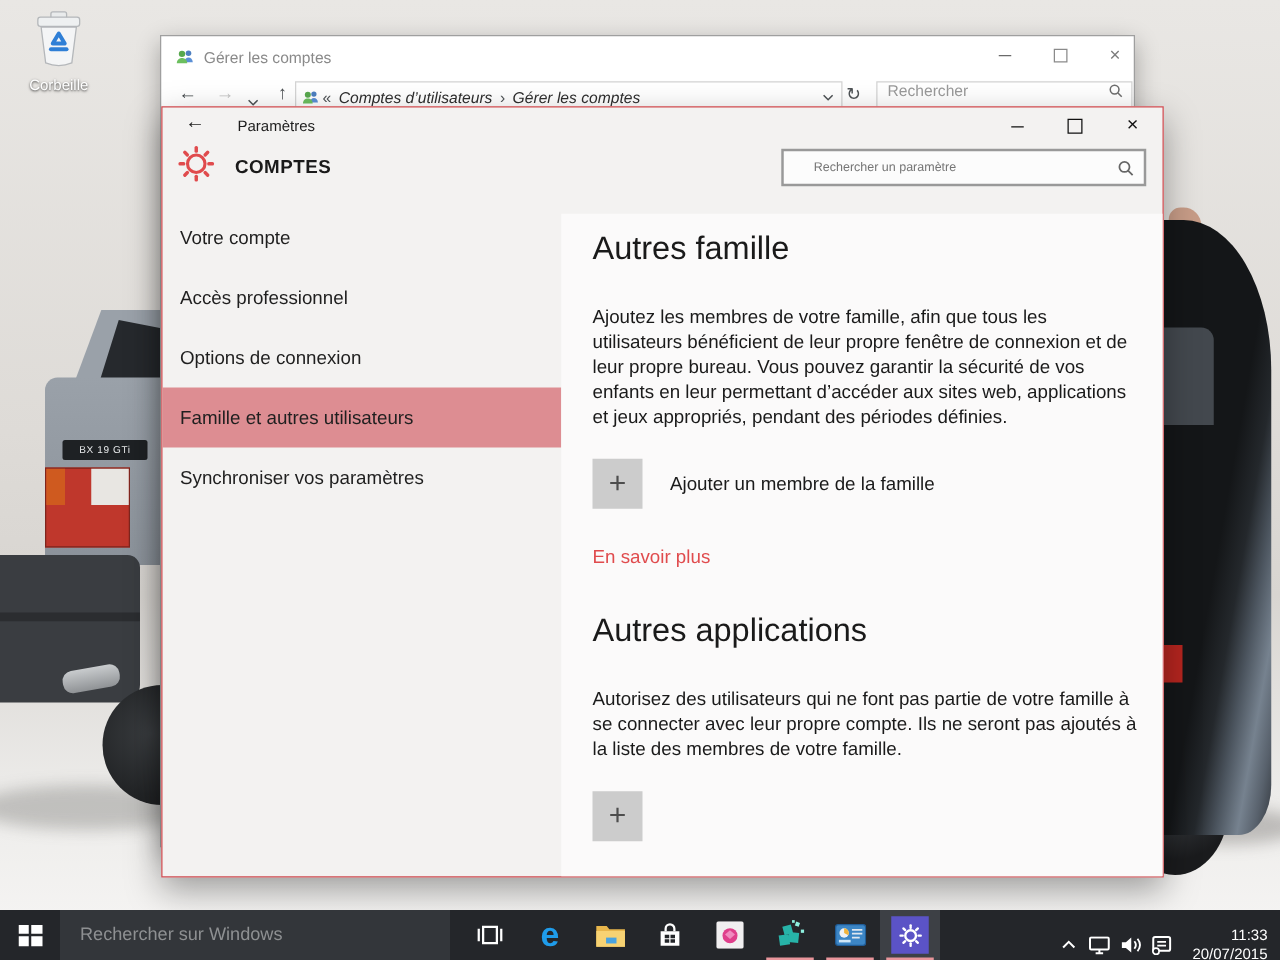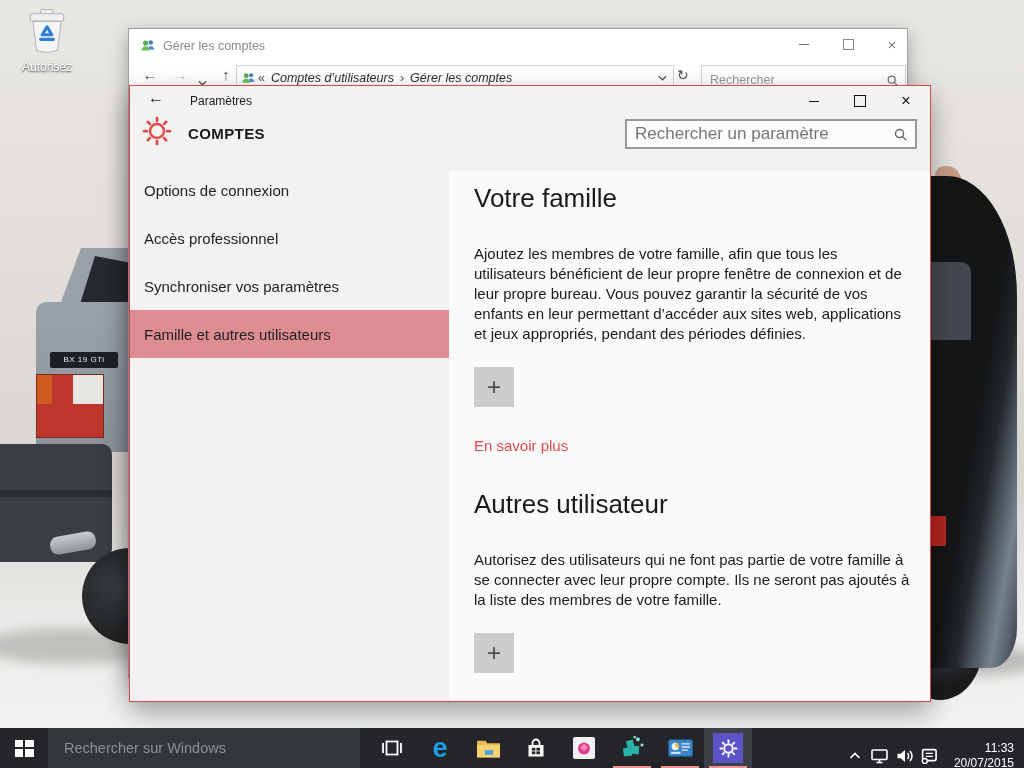--- a/index.html
+++ b/index.html
@@ -60,21 +60,21 @@
   .explorer .toolbar{position:relative;height:30px;}
   .navglyph{position:absolute;top:3px;font-size:15px;color:#4f5356;width:22px;text-align:center;}
   .addr-box{position:absolute;left:107px;top:2px;width:436px;height:23px;border:1px solid #d4d4d4;background:#fff;
      display:flex;align-items:center;font-size:12.5px;color:#2f2f2f;}
   .addr-box .crumb{padding:0 4px;white-space:nowrap;font-style:italic;}
   .addr-box .sep{color:#4f5356;padding:0 2px;}
   .addr-box .ppl{margin-left:4px;display:flex;}
   .addr-dd{margin-left:auto;margin-right:6px;color:#4f5356;display:flex;}
   .refresh-btn{position:absolute;left:548px;top:4px;font-size:14px;color:#4f5356;}
   .exp-search{position:absolute;left:572px;top:2px;width:205px;height:23px;border:1px solid #d4d4d4;background:#fff;
-     box-sizing:border-box;display:flex;align-items:flex-end;}
+     box-sizing:border-box;display:flex;align-items:flex-start;}
   .exp-search input{border:0;outline:0;flex:1;font-size:12.5px;color:#333;padding:0 0 0 8px;background:transparent;
      font-family:"Liberation Sans",sans-serif;}
   .exp-search input::placeholder{color:#9a9a9a;}
   .exp-search .mag{color:#6d6d6d;margin-right:6px;display:flex;}
 
   
   .settings{position:absolute;left:129px;top:85px;width:802px;height:617px;z-index:3;background:#f3f2f1;
      border:1px solid #cf4a4f;box-sizing:border-box;box-shadow:0 10px 26px rgba(0,0,0,.35);}
   .settings .titlebar{position:relative;height:30px;}
   .settings .back{position:absolute;left:14px;top:3px;font-size:16px;color:#1c1c1c;width:24px;text-align:center;}
@@ -83,22 +83,22 @@
   .settings .btn-max{left:713px;}
   .settings .btn-close{left:759px;}
   .settings .minline{border-top-color:#111;}
   .settings .maxbox{border-color:#111;width:10px;height:10px;}
   .settings .closex{font-size:16px;color:#111;}
   .settings .header{position:relative;height:55px;}
   .gear-red{position:absolute;left:12px;top:0px;color:#e04b4d;}
   .page-title{position:absolute;left:58px;top:9px;font-size:15px;font-weight:700;color:#1a1a1a;letter-spacing:.4px;}
   .set-search{position:absolute;left:495px;top:3px;width:292px;height:30px;border:2px solid #999;background:#fcfcfc;
      box-sizing:border-box;display:flex;align-items:center;}
-  .set-search input{border:0;outline:0;flex:1;font-size:17px;color:#3b82f6;padding:0 0 0 8px;background:transparent;
-     font-family:"Liberation Sans",sans-serif;}
+  .set-search input{border:0;outline:0;flex:1;font-size:10px;color:#3b82f6;padding:0 0 0 8px;background:transparent;
+     font-family:"Liberation Sans",sans-serif;margin-left:16px;}
   .set-search input::placeholder{color:#767676;}
   .set-search .mag{color:#666;margin-right:7px;display:flex;}
   .sidebar{position:absolute;left:0;top:80px;width:319px;height:535px;}
   .side-item{height:48px;display:flex;align-items:center;padding-left:14px;font-size:15px;color:#1f1f1f;cursor:default;}
   .side-item.selected{background:#dd8d92;}
   .content{position:absolute;left:319px;top:85px;width:481px;height:530px;background:#fbfafa;}
   .content-inner{position:absolute;left:25px;top:0;width:436px;}
   .h-big{font-size:26px;font-weight:300;color:#1a1a1a;}
   .h1{position:absolute;top:12px;}
   .para{position:absolute;font-size:15px;line-height:20px;color:#1a1a1a;width:436px;}
@@ -164,21 +164,21 @@
   <div class="recycle-bin">
     <span>
       <svg width="42" height="46" viewBox="0 0 40 44">
         <rect x="14" y="1.5" width="12" height="6" rx="1.5" fill="#e9ebec" stroke="#b4b7ba"></rect>
         <rect x="4" y="5.5" width="32" height="7" rx="2" fill="#eef0f1" stroke="#b4b7ba"></rect>
         <path d="M6.5 13 L33.5 13 L30 40.5 Q20 44.5 10 40.5 Z" fill="#f4f5f6" stroke="#b4b7ba"></path>
         <path d="M20 18 l4.6 7.6 h-9.2 Z" fill="none" stroke="#2f7fd6" stroke-width="3" stroke-linejoin="round"></path>
         <path d="M14 30 h12" stroke="#2f7fd6" stroke-width="3" stroke-linecap="round"></path>
       </svg>
     </span>
-    <div class="label">Autorisez</div>
+    <div class="label">Corbeille</div>
   </div>
 
   <div class="explorer">
     <div class="titlebar">
       <span class="app-icon">
         <svg width="16" height="14" viewBox="0 0 20 16">
           <circle cx="13.5" cy="5" r="2.8" fill="#4d7fc0"></circle>
           <path d="M9.3 14c.2-2.8 2-4.7 4.2-4.7 2.3 0 4.1 1.9 4.3 4.7z" fill="#5b90d6"></path>
           <circle cx="7" cy="5.6" r="3.2" fill="#58a84e"></circle>
           <path d="M1.8 15c0-3.2 2.3-5.3 5.2-5.3 2.9 0 5.2 2.1 5.2 5.3z" fill="#6cbf5f"></path>
@@ -268,41 +268,45 @@
         <span class="mag">
           <svg width="15" height="15" viewBox="0 0 16 16">
               <circle cx="7" cy="7" r="4.3" fill="none" stroke="currentColor" stroke-width="1.5"></circle>
               <path d="M10.3 10.3 L14 14" stroke="currentColor" stroke-width="1.5"></path>
             </svg>
         </span>
       </div>
     </div>
     <div class="sidebar">
       <div class="side-item">
-          <span>Options de connexion</span>
+          <span>Votre compte</span>
         </div>
       <div class="side-item">
           <span>Accès professionnel</span>
         </div>
       <div class="side-item">
-          <span>Synchroniser vos paramètres</span>
+          <span>Options de connexion</span>
         </div>
       <div class="side-item selected">
           <span>Famille et autres utilisateurs</span>
         </div>
+      <div class="side-item">
+          <span>Synchroniser vos paramètres</span>
+        </div>
     </div>
     <div class="content">
       <div class="content-inner">
-        <div class="h-big h1">Votre famille</div>
+        <div class="h-big h1">Autres famille</div>
         <p class="para p1">Ajoutez les membres de votre famille, afin que tous les utilisateurs bénéficient de leur propre fenêtre de connexion et de leur propre bureau. Vous pouvez garantir la sécurité de vos enfants en leur permettant d’accéder aux sites web, applications et jeux appropriés, pendant des périodes définies.</p>
         <div class="add-row add-row1">
           <span class="add-btn">+</span>
+          <span class="add-label">Ajouter un membre de la famille</span>
         </div>
         <a class="link-red">En savoir plus</a>
-        <div class="h-big h2">Autres utilisateur</div>
+        <div class="h-big h2">Autres applications</div>
         <p class="para p2">Autorisez des utilisateurs qui ne font pas partie de votre famille à se connecter avec leur propre compte. Ils ne seront pas ajoutés à la liste des membres de votre famille.</p>
         <div class="add-row add-row2">
           <span class="add-btn">+</span>
         </div>
       </div>
     </div>
   </div>
 
   <div class="taskbar">
     <div class="tb-start">

